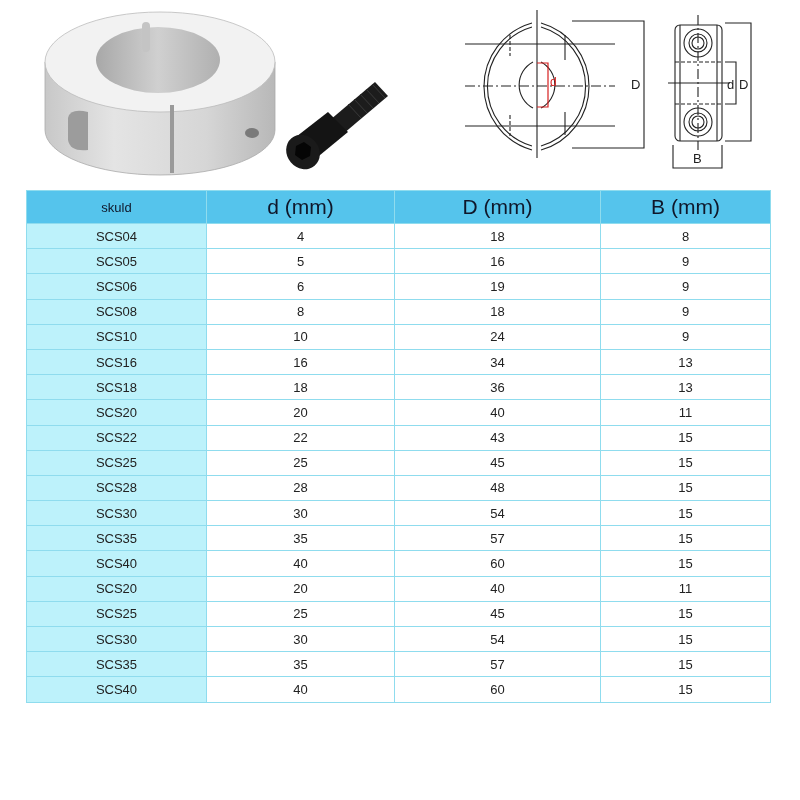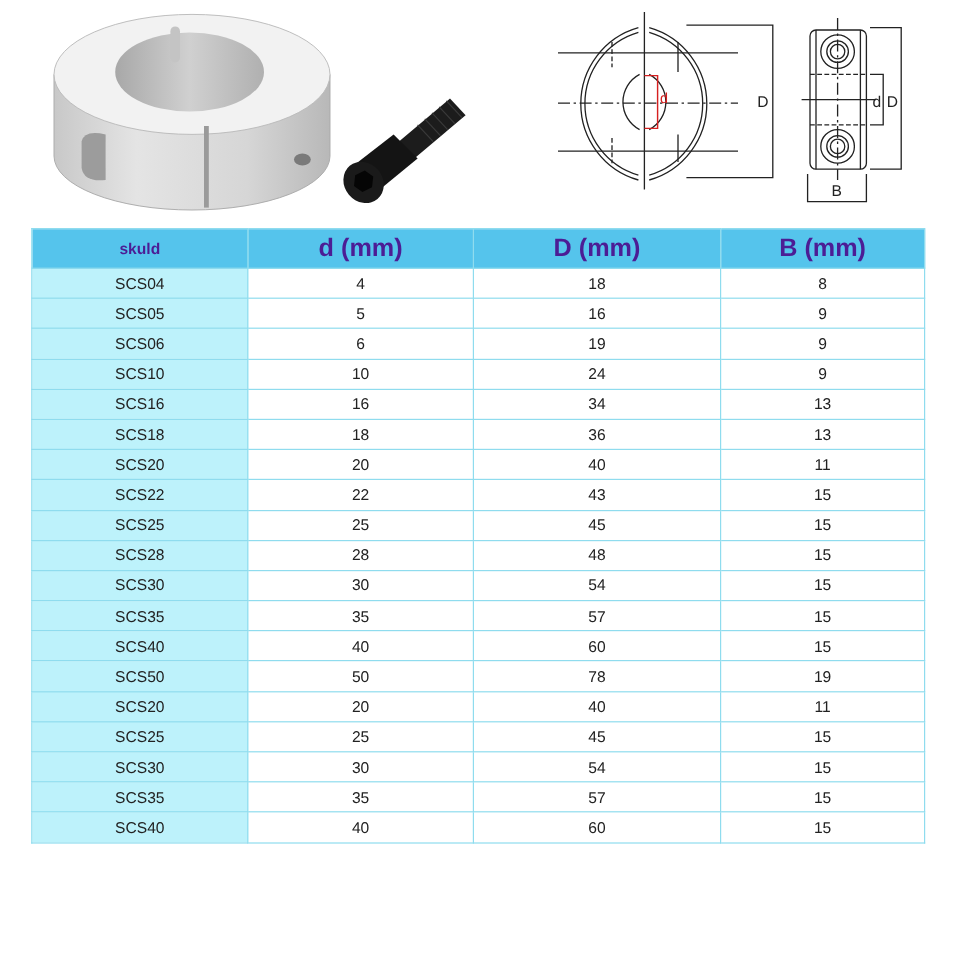--- a/index.html
+++ b/index.html
@@ -2,21 +2,21 @@
 <html><head>
 <meta charset="utf-8">
 <style>
   html, body { margin:0; padding:0; background:#ffffff; }
   body { width:800px; height:800px; position:relative; overflow:hidden; font-family:"Liberation Sans", sans-serif; }
   .hero { position:absolute; left:0; top:0; width:800px; height:188px; }
   .photo { position:absolute; left:30px; top:0; width:400px; height:188px; }
   .drawing { position:absolute; left:440px; top:0; width:340px; height:188px; }
   table.spec { position:absolute; left:26px; top:190px; width:744px; border-collapse:collapse; table-layout:fixed; }
   table.spec th, table.spec td { border:1.5px solid #8fdcee; text-align:center; padding:0; }
-  table.spec th { background:#55c4ec; height:32px; color:#4c1d95; font-weight:bold; }
+  table.spec th { background:#55c4ec; height:32px; color:#0f172a; font-weight:normal; }
   table.spec th.sku { font-size:13px; }
   table.spec th.dim { font-size:21px;margin-left:16px; }
   table.spec td { height:24.2px; font-size:13px; color:#222; background:#ffffff; }
   table.spec td.sku { background:#bdf2fb;margin-left:14px; }
 </style>
 </head>
 <body>
 
 <div class="hero">
 
@@ -131,20 +131,26 @@
         <td>16</td>
         <td>9</td>
       </tr>
       <tr>
         <td class="sku">SCS06</td>
         <td>6</td>
         <td>19</td>
         <td>9</td>
       </tr>
       <tr>
+        <td class="sku">SCS08</td>
+        <td>8</td>
+        <td>18</td>
+        <td>9</td>
+      </tr>
+      <tr>
         <td class="sku">SCS10</td>
         <td>10</td>
         <td>24</td>
         <td>9</td>
       </tr>
       <tr>
         <td class="sku">SCS16</td>
         <td>16</td>
         <td>34</td>
         <td>13</td>
@@ -191,26 +197,20 @@
         <td>57</td>
         <td>15</td>
       </tr>
       <tr>
         <td class="sku">SCS40</td>
         <td>40</td>
         <td>60</td>
         <td>15</td>
       </tr>
       <tr>
-        <td class="sku">SCS50</td>
-        <td>50</td>
-        <td>78</td>
-        <td>19</td>
-      </tr>
-      <tr>
         <td class="sku">SCS20</td>
         <td>20</td>
         <td>40</td>
         <td>11</td>
       </tr>
       <tr>
         <td class="sku">SCS25</td>
         <td>25</td>
         <td>45</td>
         <td>15</td>

